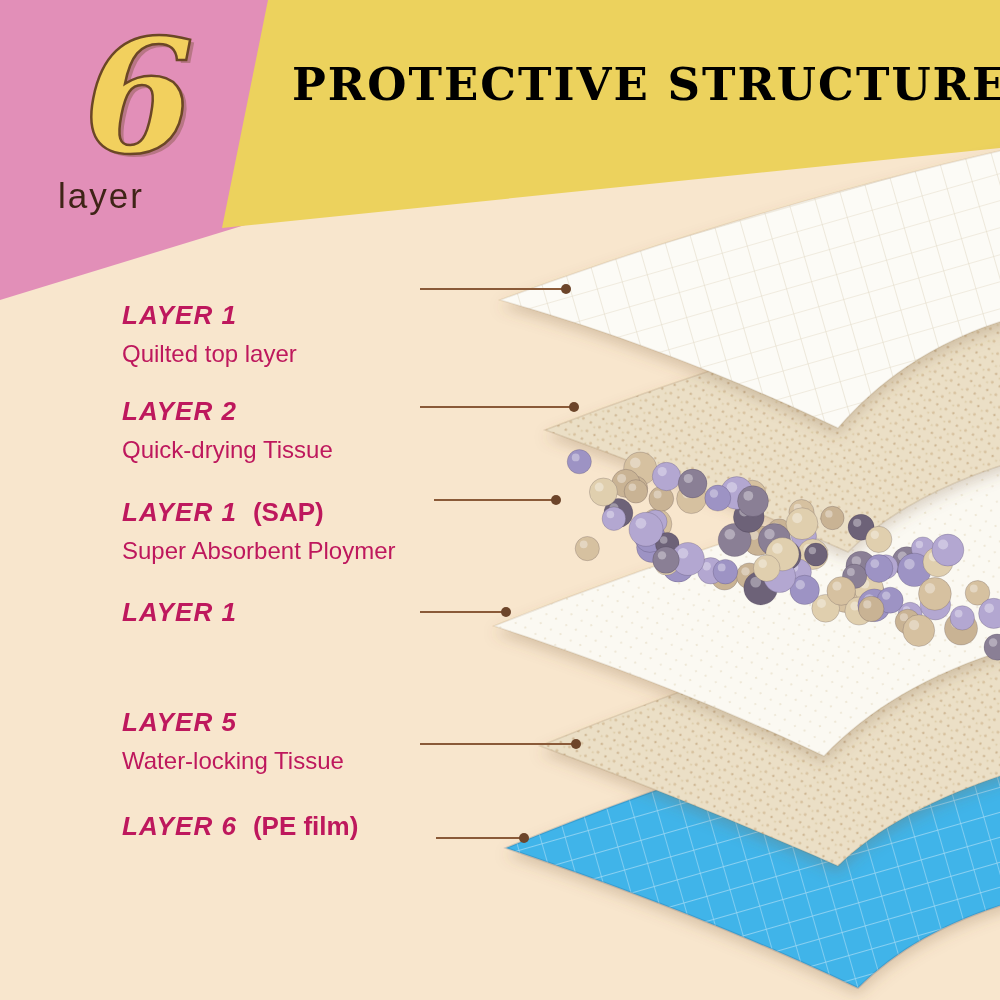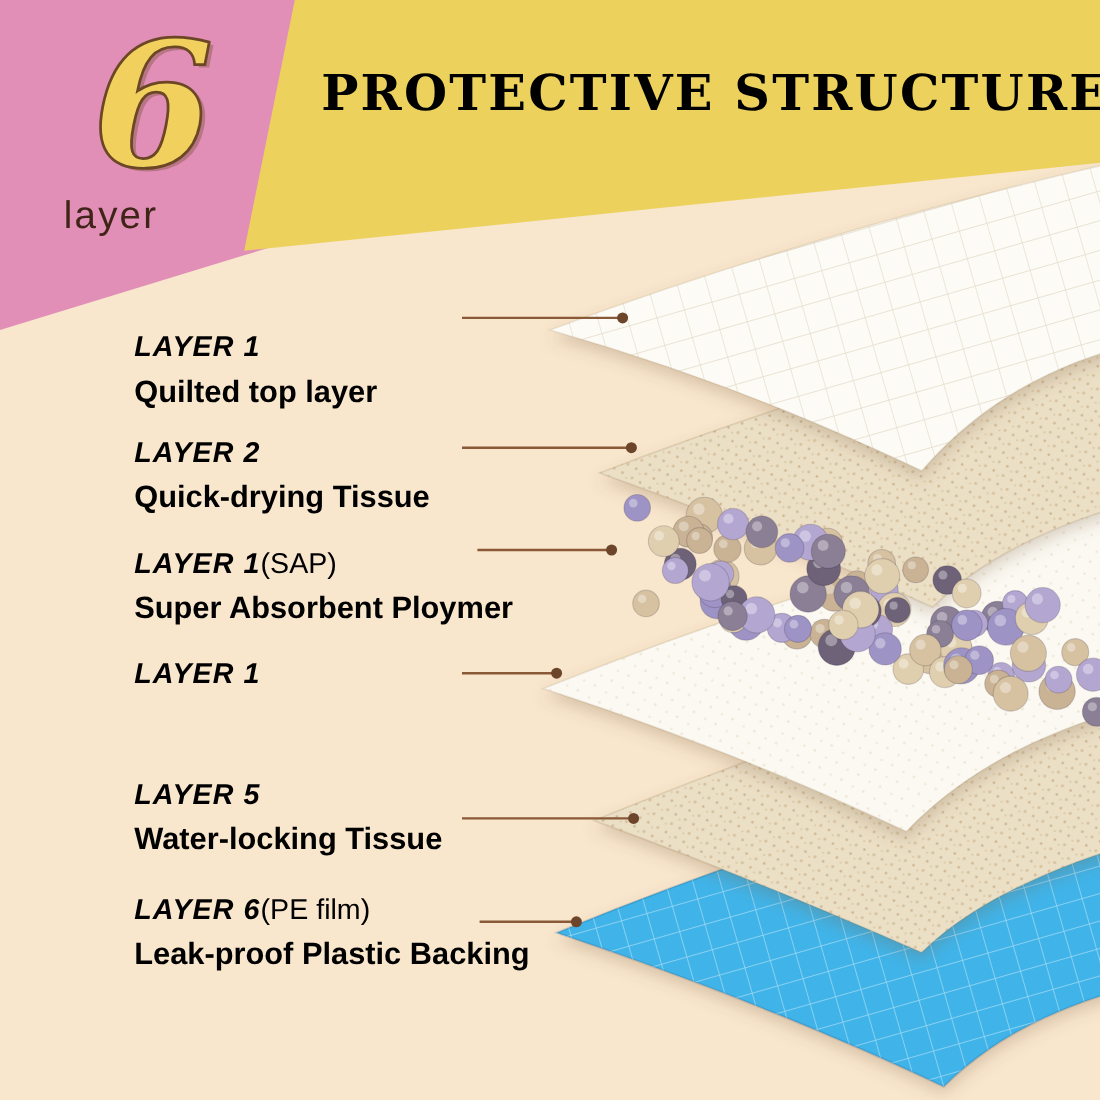--- a/index.html
+++ b/index.html
@@ -18,24 +18,24 @@
   }
   .badge-label{
     position:absolute;left:58px;top:176px;
     font-size:35px;color:#3f2417;letter-spacing:2px;font-weight:500;text-align:center;
   }
   .main-title{
     position:absolute;left:292px;top:58px;width:680px;margin:0;
     font-family:"DejaVu Serif",serif;font-weight:bold;
     font-size:45px;letter-spacing:2px;color:#000000;white-space:nowrap;
   }
-  .layer-item{position:absolute;left:122px;color:#000000;}
+  .layer-item{position:absolute;left:122px;color:#be185d;}
   .layer-name{font-size:26px;font-weight:bold;font-style:italic;letter-spacing:1px;}
-  .layer-note{font-style:normal;font-weight:normal;letter-spacing:0;}
-  .layer-desc{font-size:28px;margin-top:9px;font-style:normal;font-weight:bold;}
+  .layer-note{font-style:normal;font-weight:bold;margin-left:16px;letter-spacing:0;}
+  .layer-desc{font-size:24px;margin-top:9px;font-style:normal;font-weight:normal;}
   .li1{top:300px}.li2{top:396px}.li3{top:497px}.li4{top:597px}.li5{top:707px}.li6{top:811px}
 </style>
 </head>
 <body>
 
 <div class="canvas">
 
   <svg class="diagram-svg" width="1000" height="1000" viewBox="0 0 1000 1000">
     <defs>
       <pattern id="quilt" width="26" height="26" patternUnits="userSpaceOnUse" patternTransform="rotate(-16)">
@@ -284,16 +284,15 @@
   </div>
   <div class="layer-item li4">
     <div class="layer-name"><span>LAYER 1</span><span class="layer-note"></span></div>
   </div>
   <div class="layer-item li5">
     <div class="layer-name"><span>LAYER 5</span><span class="layer-note"></span></div>
     <div class="layer-desc">Water-locking Tissue</div>
   </div>
   <div class="layer-item li6">
     <div class="layer-name"><span>LAYER 6</span><span class="layer-note">(PE film)</span></div>
-    <div class="layer-desc">Leak-proof Plastic Backing</div>
   </div>
 
 </div>
 
 </body></html>

